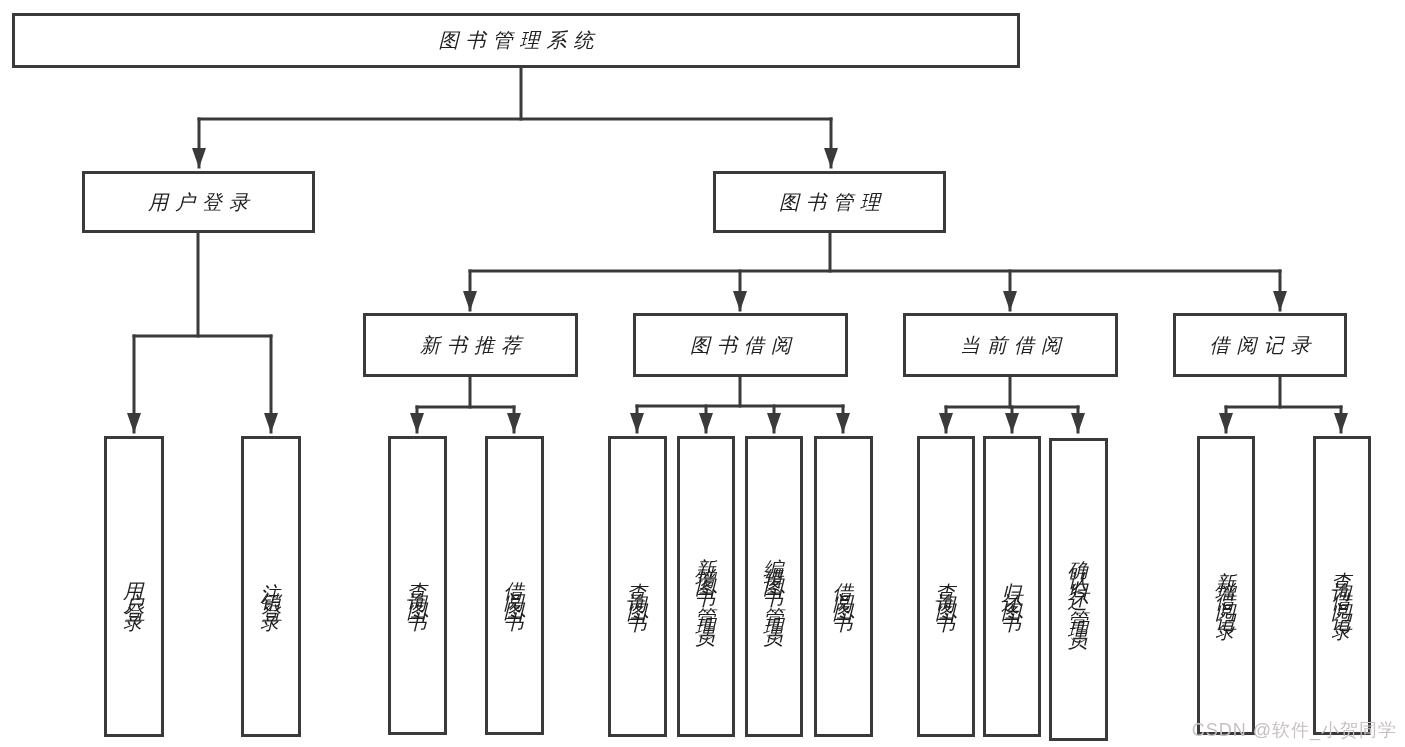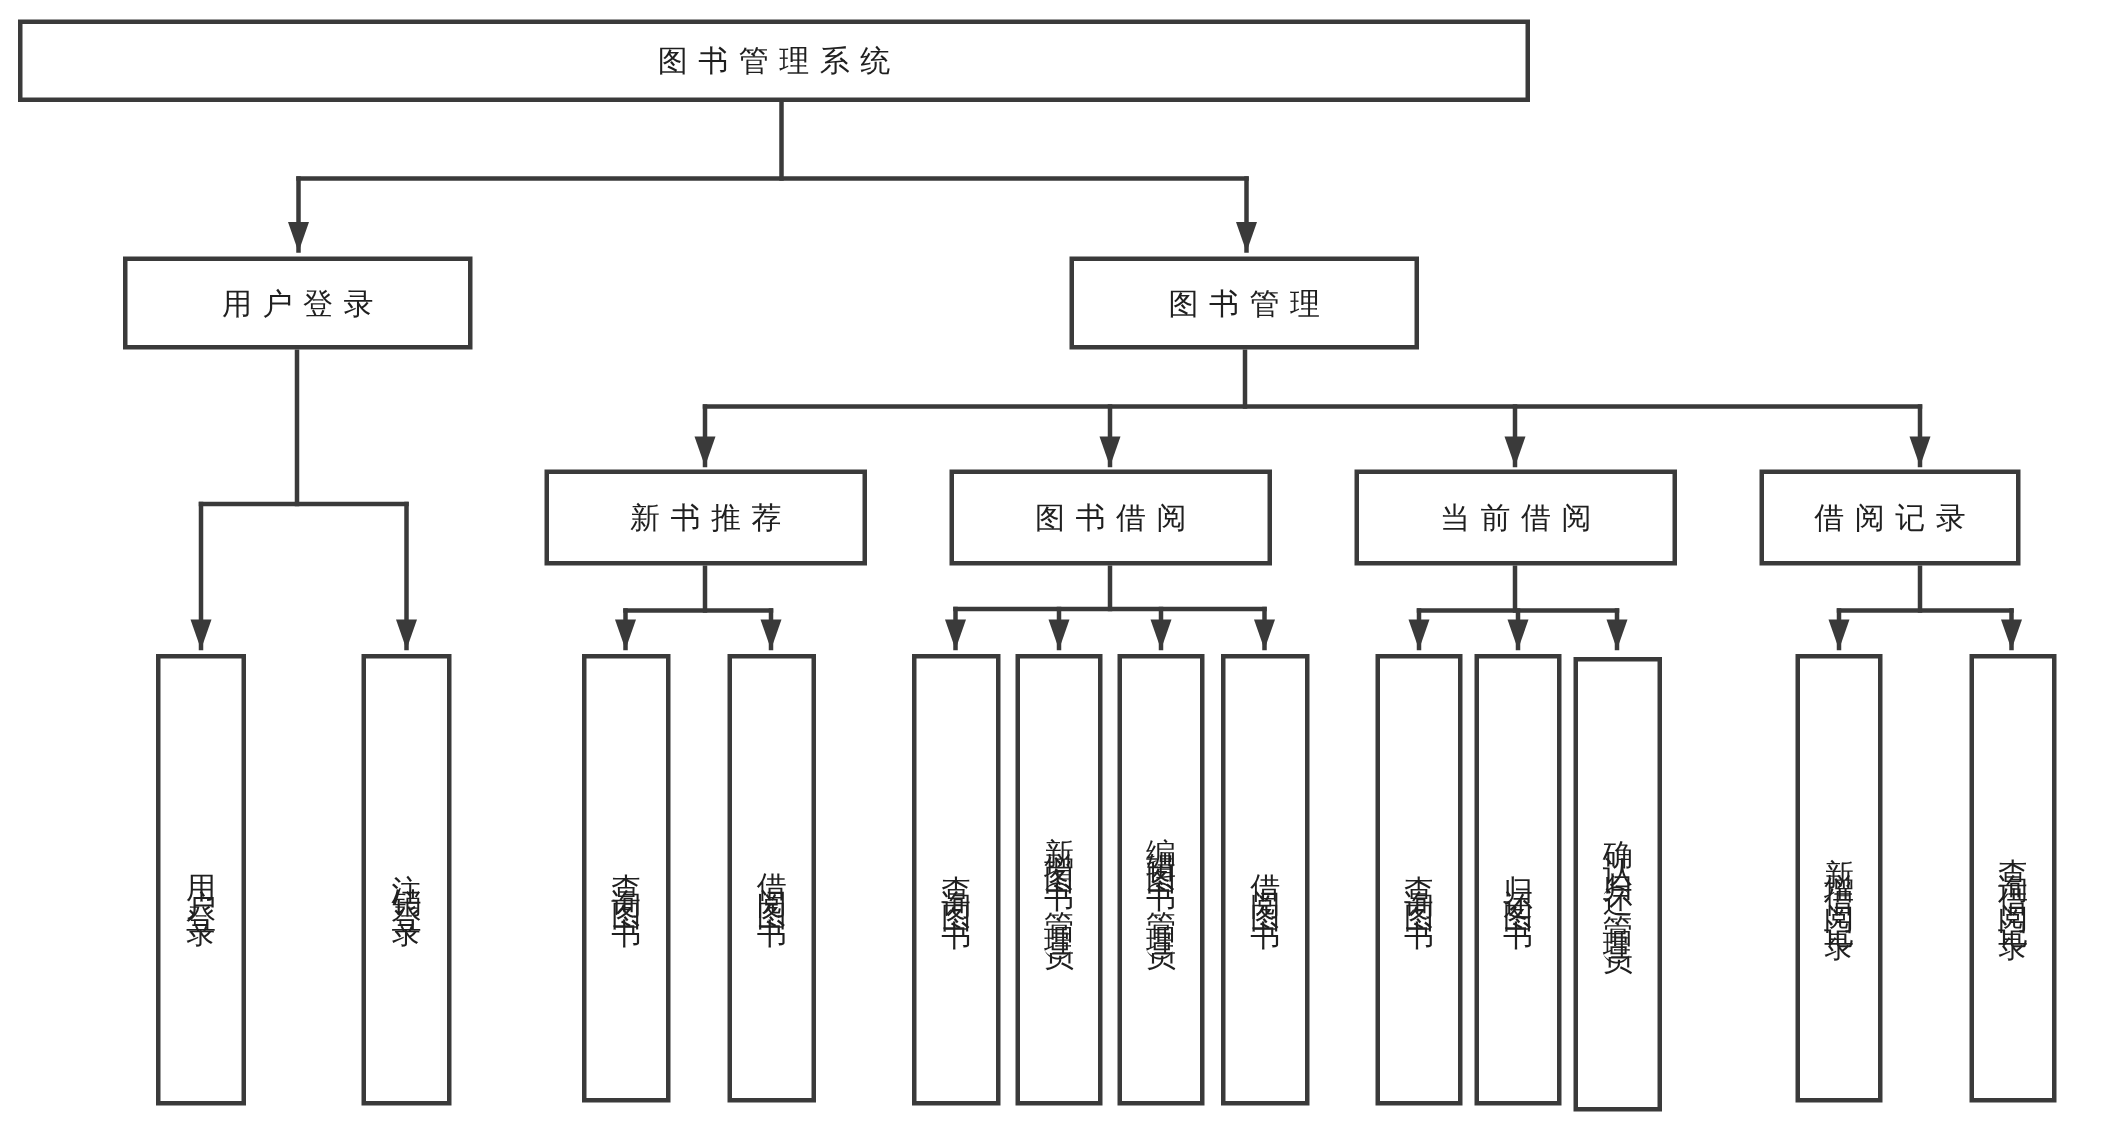--- a/index.html
+++ b/index.html
@@ -12,20 +12,21 @@
     overflow:hidden;
   }
   #wires{position:absolute;left:0;top:0;width:1405px;height:747px;}
   .node{
     position:absolute;
     box-sizing:border-box;
     border:3px solid #3a3a3a;
     background:#ffffff;
     display:flex;align-items:center;justify-content:center;
     z-index:2;
+    font-style:italic;
   }
   .node .hlabel{
     font-size:20px;
     letter-spacing:7px;
     text-indent:7px;
     white-space:nowrap;
     color:#1f1f1f;
   }
   .node .vlabel{
     writing-mode:vertical-rl;
@@ -172,14 +173,15 @@
     <span class="vlabel">确认归还（管理员）</span>
   </div>
 
   <div class="node" style="left:1197px;top:436px;width:58px;height:299px">
     <span class="vlabel">新增借阅记录</span>
   </div>
   <div class="node" style="left:1313px;top:436px;width:58px;height:299px">
     <span class="vlabel">查询借阅记录</span>
   </div>
 
+  <div class="watermark">CSDN @软件_小贺同学</div>
 
 </div>
 
 </body></html>

